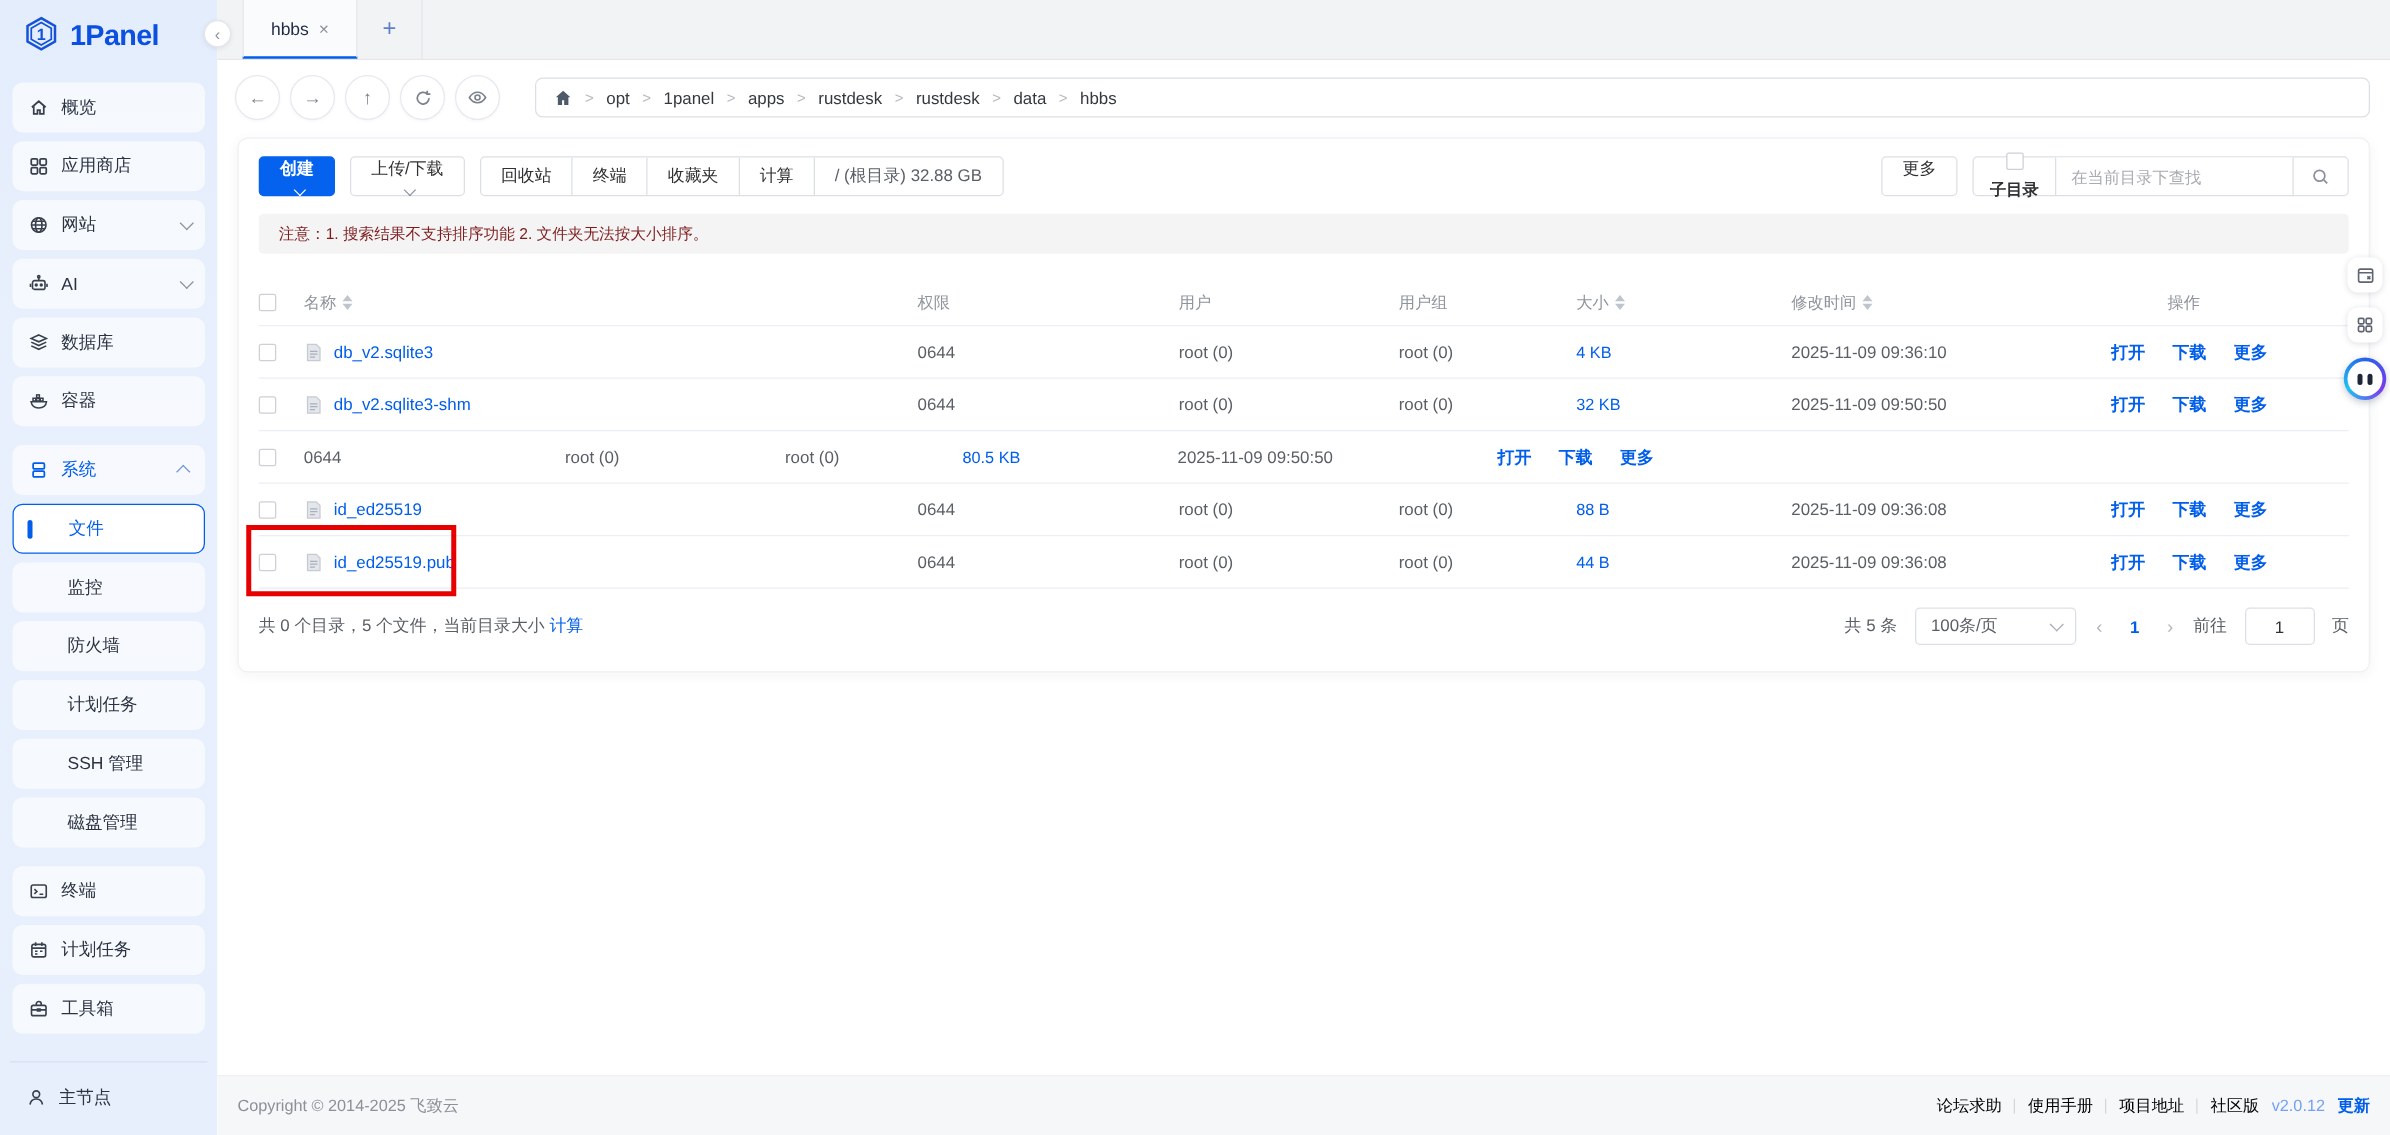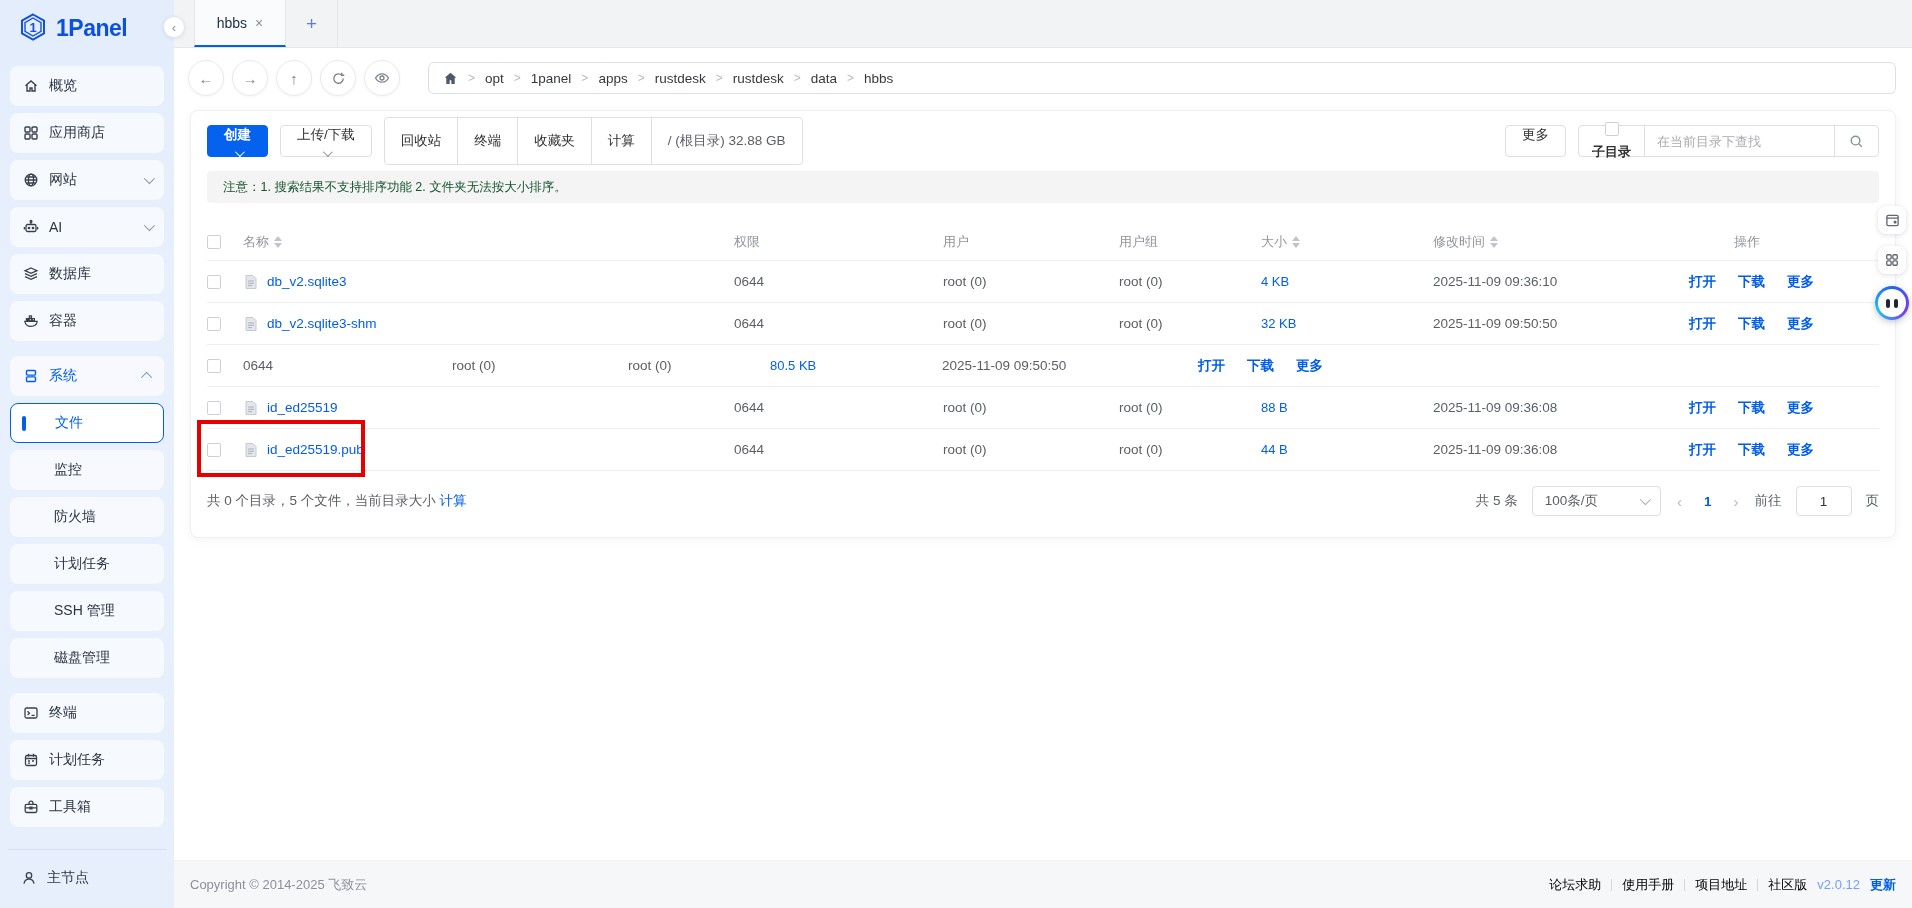--- a/index.html
+++ b/index.html
@@ -62,37 +62,37 @@
   
   .card { position:relative; margin:14px 16px 0 16px; background:#fff; border:1px solid #eef0f4; border-radius:8px;
     box-shadow:0 2px 10px rgba(30,40,60,.05); padding:12px 16px 20px; }
 
   .toolbar { display:flex; align-items:center; gap:12px; height:36px; }
   .btn { height:32px; display:inline-flex; align-items:center; gap:6px; padding:0 16px; border-radius:4px;
     border:1px solid #dcdfe6; background:#fff; font-size:13.5px; color:#303133; cursor:pointer; white-space:nowrap;flex-direction:column; }
   .btn.primary { background:#0562ee; border-color:#0562ee; color:#fff; font-weight:bold; }
   .btn .chev { margin-left:2px; width:7px; height:7px; }
   .btn.primary .chev { border-color:#fff; }
-  .btn-group { display:flex; height:48px; border:1px solid #dcdfe6; border-radius:4px; overflow:hidden; background:#fff; }
+  .btn-group { display:flex; height:32px; border:1px solid #dcdfe6; border-radius:4px; overflow:hidden; background:#fff; }
   .btn-group .seg { display:flex; align-items:center; padding:0 16px; font-size:13.5px; color:#303133;
     border-left:1px solid #dcdfe6; cursor:pointer; white-space:nowrap; }
   .btn-group .seg:first-child { border-left:none; }
   .btn-group .seg.disk { color:#5a5f66; cursor:default; }
   .toolbar-right { margin-left:auto; display:flex; align-items:center; gap:12px; }
   .search-group { display:flex; align-items:center; height:32px; border:1px solid #dcdfe6; border-radius:4px; background:#fff; }
   .sg-sub { display:flex; align-items:center; gap:7px; padding:0 13px; font-weight:bold; color:#303133;flex-direction:column; }
   .sg-input { height:100%; border:none; outline:none; border-left:1px solid #dcdfe6; padding:0 12px; width:190px;
     font-size:13px; font-family:inherit; color:#303133; }
   .sg-input::placeholder { color:#a8abb2; }
   .sg-btn { width:44px; height:100%; border-left:1px solid #dcdfe6; display:flex; align-items:center; justify-content:center;
     color:#8a909c; cursor:pointer; }
   .cb { width:14px; height:14px; border:1px solid #cdd0d6; border-radius:2px; background:#fff; flex:none; cursor:pointer; }
 
   .notice { margin-top:12px; height:32px; background:#f4f4f5; border-radius:4px; display:flex; align-items:center;
-    padding:0 16px; color:#14532d; font-size:12.5px; }
+    padding:0 16px; color:#7f1d1d; font-size:12.5px; }
 
   
   .table { margin-top:20px; }
   .trow { display:flex; align-items:center; height:42px; border-bottom:1px solid #ebeef5; }
   .trow.thead { height:38px; color:#8f949c; font-size:13px; }
   .col-check { width:36px; display:flex; align-items:center; }
   .col-name { flex:1; display:flex; align-items:center; gap:8px; min-width:0; }
   .col-perm { width:209px; } .col-user { width:176px; } .col-group { width:142px; }
   .col-size { width:172px; } .col-time { width:256px; }
   .col-actions { width:190px; display:flex; gap:22px; }

